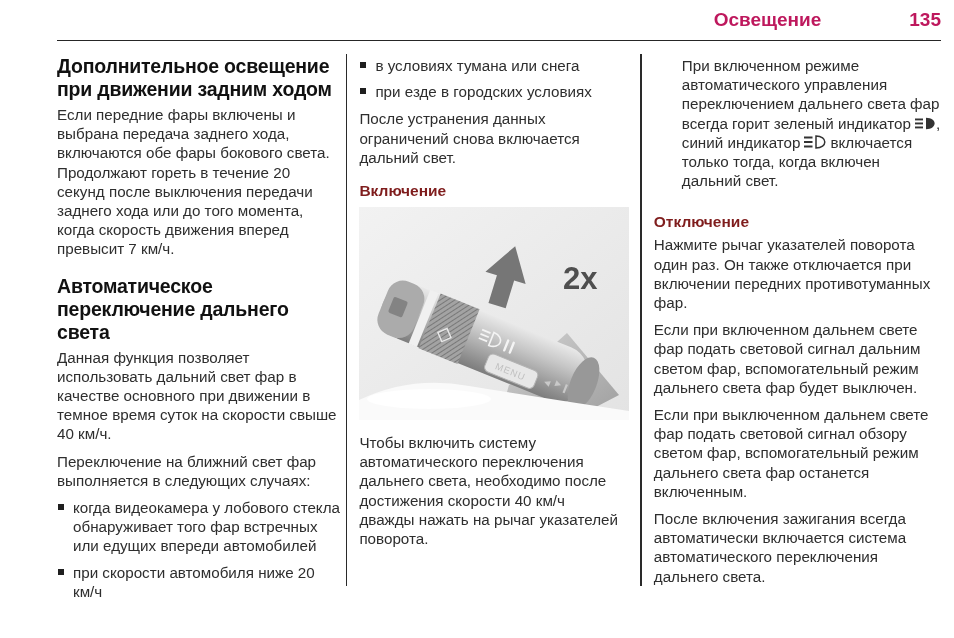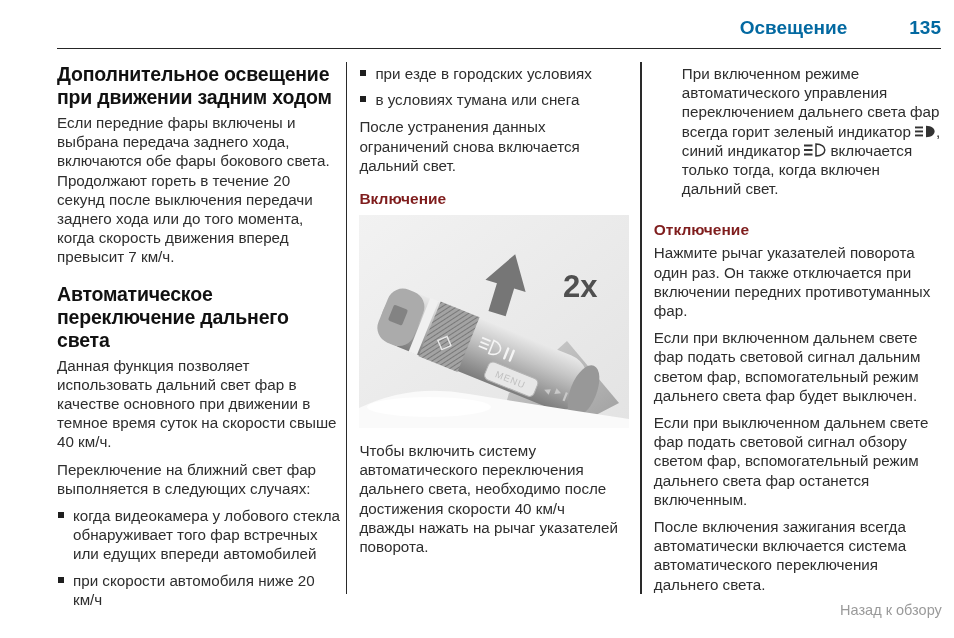--- a/index.html
+++ b/index.html
@@ -6,22 +6,22 @@
   body{
     width:954px;height:638px;overflow:hidden;background:#ffffff;
     font-family:"Liberation Sans","DejaVu Sans",sans-serif;
     color:#2e2e2e;
   }
   .page{padding:0 13px 0 57px;}
 
   
   .header{
     display:flex;justify-content:flex-end;align-items:baseline;
-    gap:62px;padding-top:17px;
-    font-size:19px;font-weight:bold;color:#0369a1;
+    gap:88px;padding-top:9px;
+    font-size:19px;font-weight:bold;color:#be185d;
   }
   .header-rule{
     border:0;border-top:1.6px solid #262626;margin:9px 0 0 0;
   }
 
   
   .columns{display:flex;margin-top:13px;height:560px;}
   .vrule{width:1.4px;background:#2a2a2a;height:532px;flex:0 0 auto;}
   .col{overflow:hidden;}
   .col-1{width:289px;padding-right:6px;box-sizing:border-box;flex:0 0 auto;}
@@ -87,25 +87,25 @@
         </li>
       </ul>
     </div>
 
     <div class="vrule"></div>
 
     <div class="col col-2">
       <ul style="margin-top:2px;">
         <li>
           <span class="bullet-sq"></span>
+          <span>в условиях тумана или снега</span>
+        </li>
+        <li>
+          <span class="bullet-sq"></span>
           <span>при езде в городских условиях</span>
-        </li>
-        <li>
-          <span class="bullet-sq"></span>
-          <span>в условиях тумана или снега</span>
         </li>
       </ul>
       <p>После устранения данных ограничений снова включается дальний свет.</p>
 
       <h3>Включение</h3>
 
       <div class="figure">
         <svg width="270" height="213" viewBox="0 0 270 213" xmlns="http://www.w3.org/2000/svg">
           <defs>
             <linearGradient id="bgGrad" x1="0" y1="0" x2="1" y2="1">
@@ -192,17 +192,16 @@
         </span><span>включается только тогда, когда включен дальний свет.</span>
       </p>
 
 
       <h3>Отключение</h3>
       <p>Нажмите рычаг указателей поворота один раз. Он также отключается при включении передних противотуманных фар.</p>
       <p>Если при включенном дальнем свете фар подать световой сигнал дальним светом фар, вспомогательный режим дальнего света фар будет выключен.</p>
       <p>Если при выключенном дальнем свете фар подать световой сигнал обзору светом фар, вспомогательный режим дальнего света фар останется включенным.</p>
       <p>После включения зажигания всегда автоматически включается система автоматического переключения дальнего света.</p>
 
-      <div class="footer-link">Назад к обзору</div>
     </div>
 
   </div>
 </div>
 
 </body></html>

